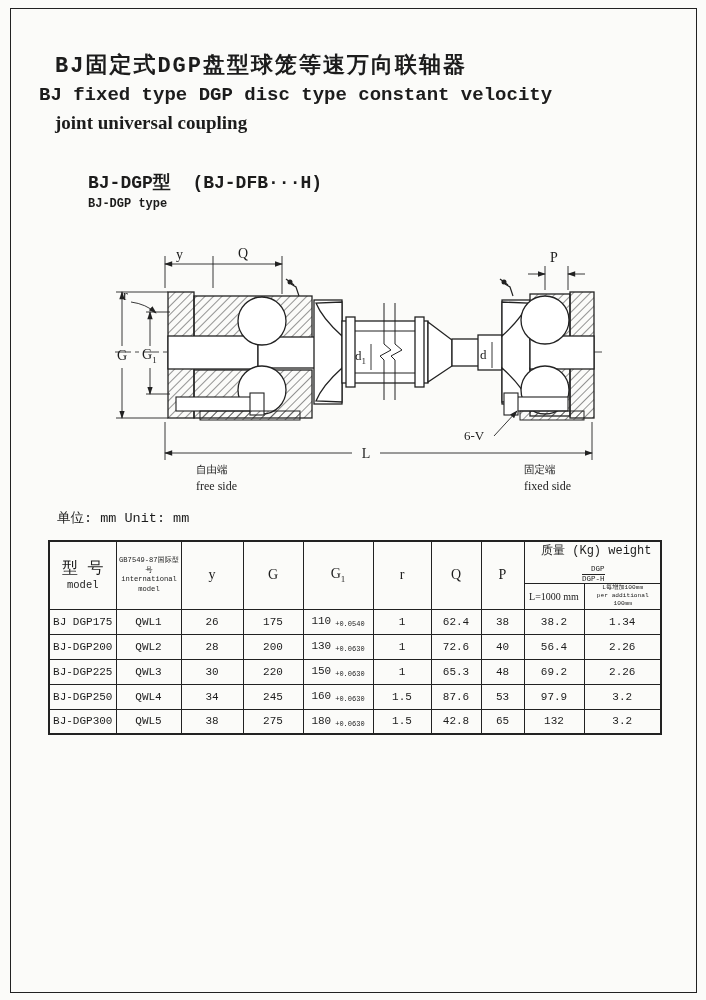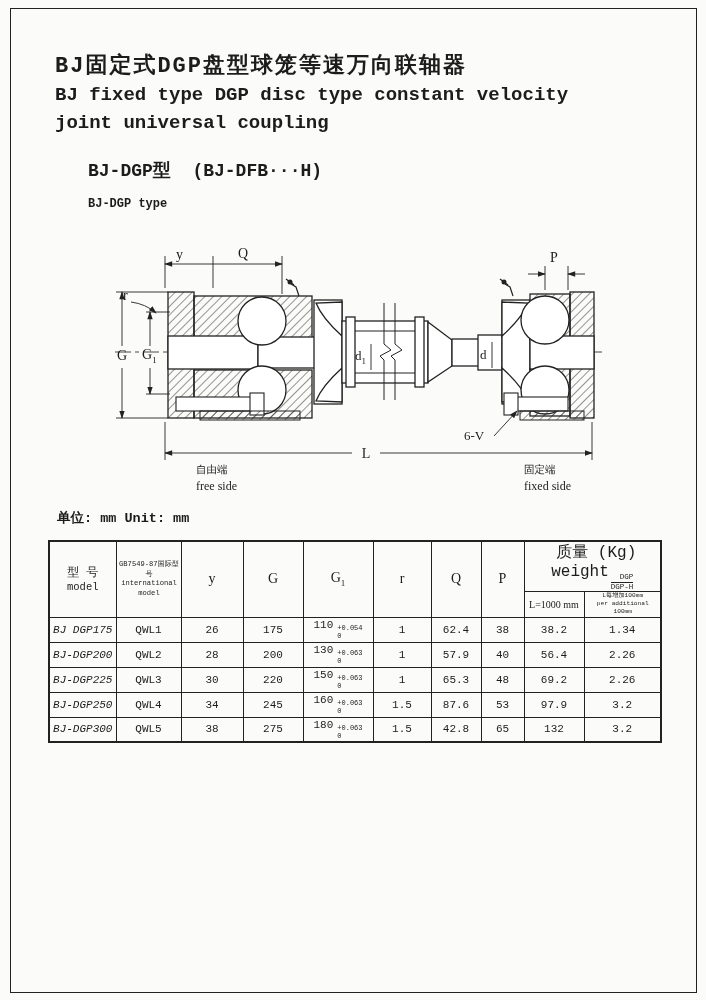--- a/index.html
+++ b/index.html
@@ -9,48 +9,48 @@
     font-family:"Liberation Mono","DejaVu Sans Mono",monospace;
     overflow:hidden;
   }
   .frame{
     position:absolute;left:10px;top:8px;width:687px;height:985px;
     border:1.6px solid #222;box-sizing:border-box;
   }
   .abs{position:absolute;white-space:pre;}
   .title-zh{left:55px;top:50px;font-size:22px;font-weight:700;letter-spacing:2px;}
   .title-en{font-size:19px;font-weight:600;letter-spacing:0px;}
-  .t-en1{left:55px;top:84px;font-family:Liberation Mono, monospace;}
-  .t-en2{left:55px;top:112px;}
-  .sub-zh{left:88px;top:158px;font-size:18px;font-weight:600;}
+  .t-en1{left:39px;top:84px;font-family:Liberation Mono, monospace;}
+  .t-en2{left:55px;top:112px;font-family:Liberation Serif, serif;}
+  .sub-zh{left:88px;top:170px;font-size:18px;font-weight:600;}
   .sub-en{left:88px;top:197px;font-size:12px;font-weight:700;}
-  .unit{left:57px;top:509px;font-size:13.5px;font-weight:700;}
+  .unit{left:57px;top:509px;font-size:13.5px;font-weight:400;}
 
   table.spec{
     position:absolute;left:48px;top:540px;width:612px;
     border-collapse:collapse;table-layout:fixed;
     font-size:11px;color:#1c1c1c;
     border:2px solid #222;
   }
   table.spec th,table.spec td{
     border:1.2px solid #222;text-align:center;vertical-align:middle;
     padding:0;font-weight:normal;overflow:hidden;
   }
-  .h-zh{font-size:12px;line-height:1.25;}
+  .h-zh{font-size:16px;line-height:1.25;}
   .h-en{font-size:10.5px;line-height:1.2;}
   .h-intl{font-size:7.5px;line-height:1.3;transform:scale(.95);}
   .h-dim{font-family:"Liberation Serif","DejaVu Serif",serif;font-size:14px;}
   .row-h{height:25px;font-size:11px;}
-  td.model{text-align:left;padding-left:7px;font-style:italic;}
-  .tolstack{display:inline-flex;flex-direction:column;font-size:7px;line-height:1.15;
+  td.model{text-align:left;padding-left:7px;}
+  .tolstack{display:inline-flex;font-size:7px;line-height:1.15;
     text-align:left;margin-left:4px;vertical-align:-2px;}
   .wfrac{display:inline-flex;flex-direction:column;font-size:7.5px;line-height:1.15;
     margin-left:2px;text-align:right;vertical-align:-3px;}
   .wfrac .wtop{border-bottom:.8px solid #222;}
-  .wtitle{font-size:16px;margin-left:8px;}
+  .wtitle{font-size:12px;margin-left:8px;}
   .sub-l1000{font-size:10px;font-family:Liberation Serif, serif;}
   .sub-per{font-size:6.5px;line-height:1.25;transform:scale(.95);}
   sub.dimsub{font-size:9px;}
   svg text{font-family:"Liberation Serif","DejaVu Serif",serif;}
 </style>
 </head>
 <body>
 
 <div class="frame"></div>
 
@@ -251,21 +251,21 @@
   <tr class="row-h">
     <td class="model">BJ-DGP200</td>
     <td>QWL2</td>
     <td>28</td>
     <td>200</td>
     <td><span>130</span><span class="tolstack">
             <span>+0.063</span>
             <span>0</span>
           </span></td>
     <td>1</td>
-    <td>57.9</td>
+    <td>72.6</td>
     <td>40</td>
     <td>56.4</td>
     <td>2.26</td>
   </tr>
   <tr class="row-h">
     <td class="model">BJ-DGP225</td>
     <td>QWL3</td>
     <td>30</td>
     <td>220</td>
     <td><span>150</span><span class="tolstack">

